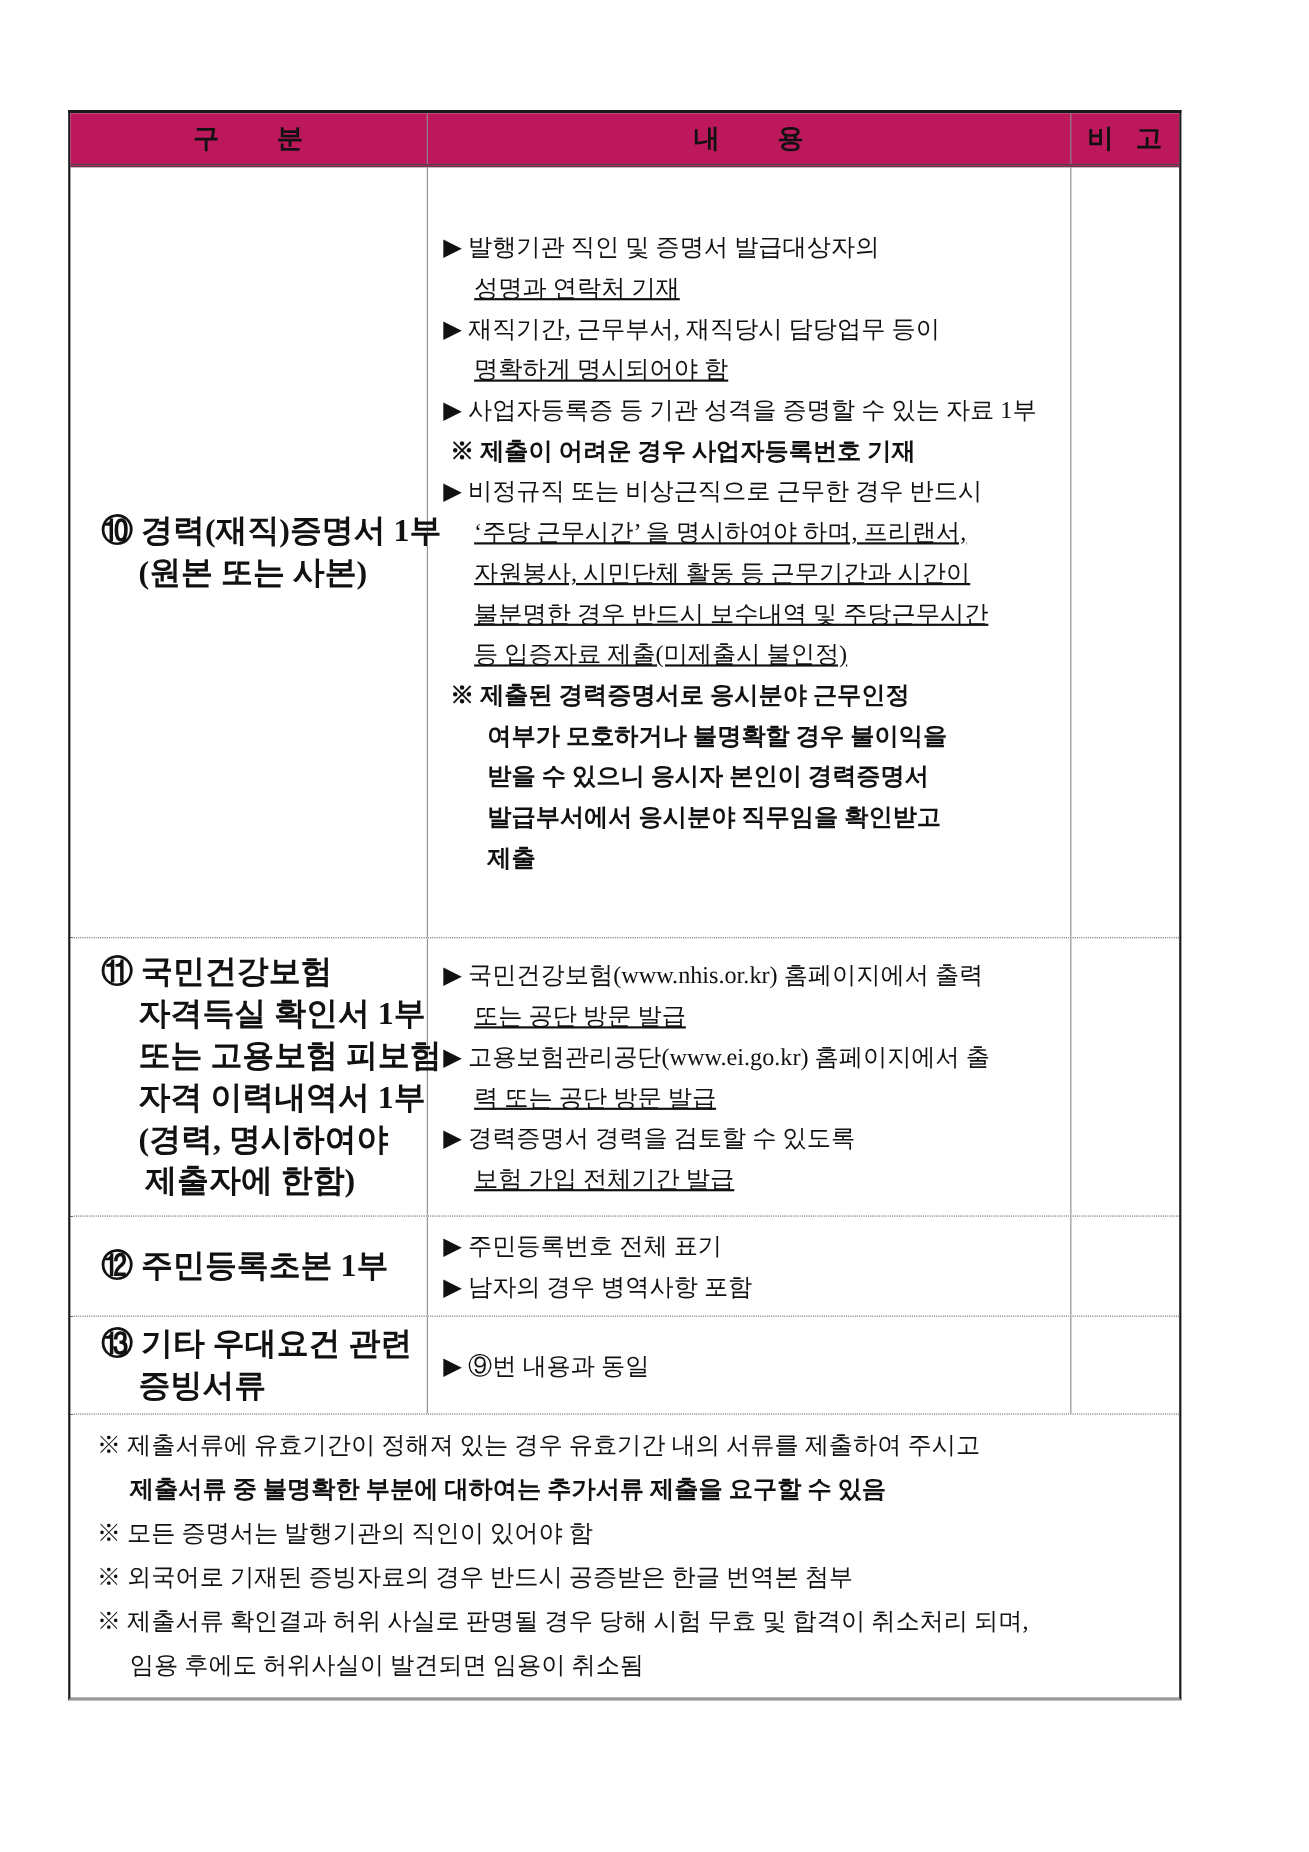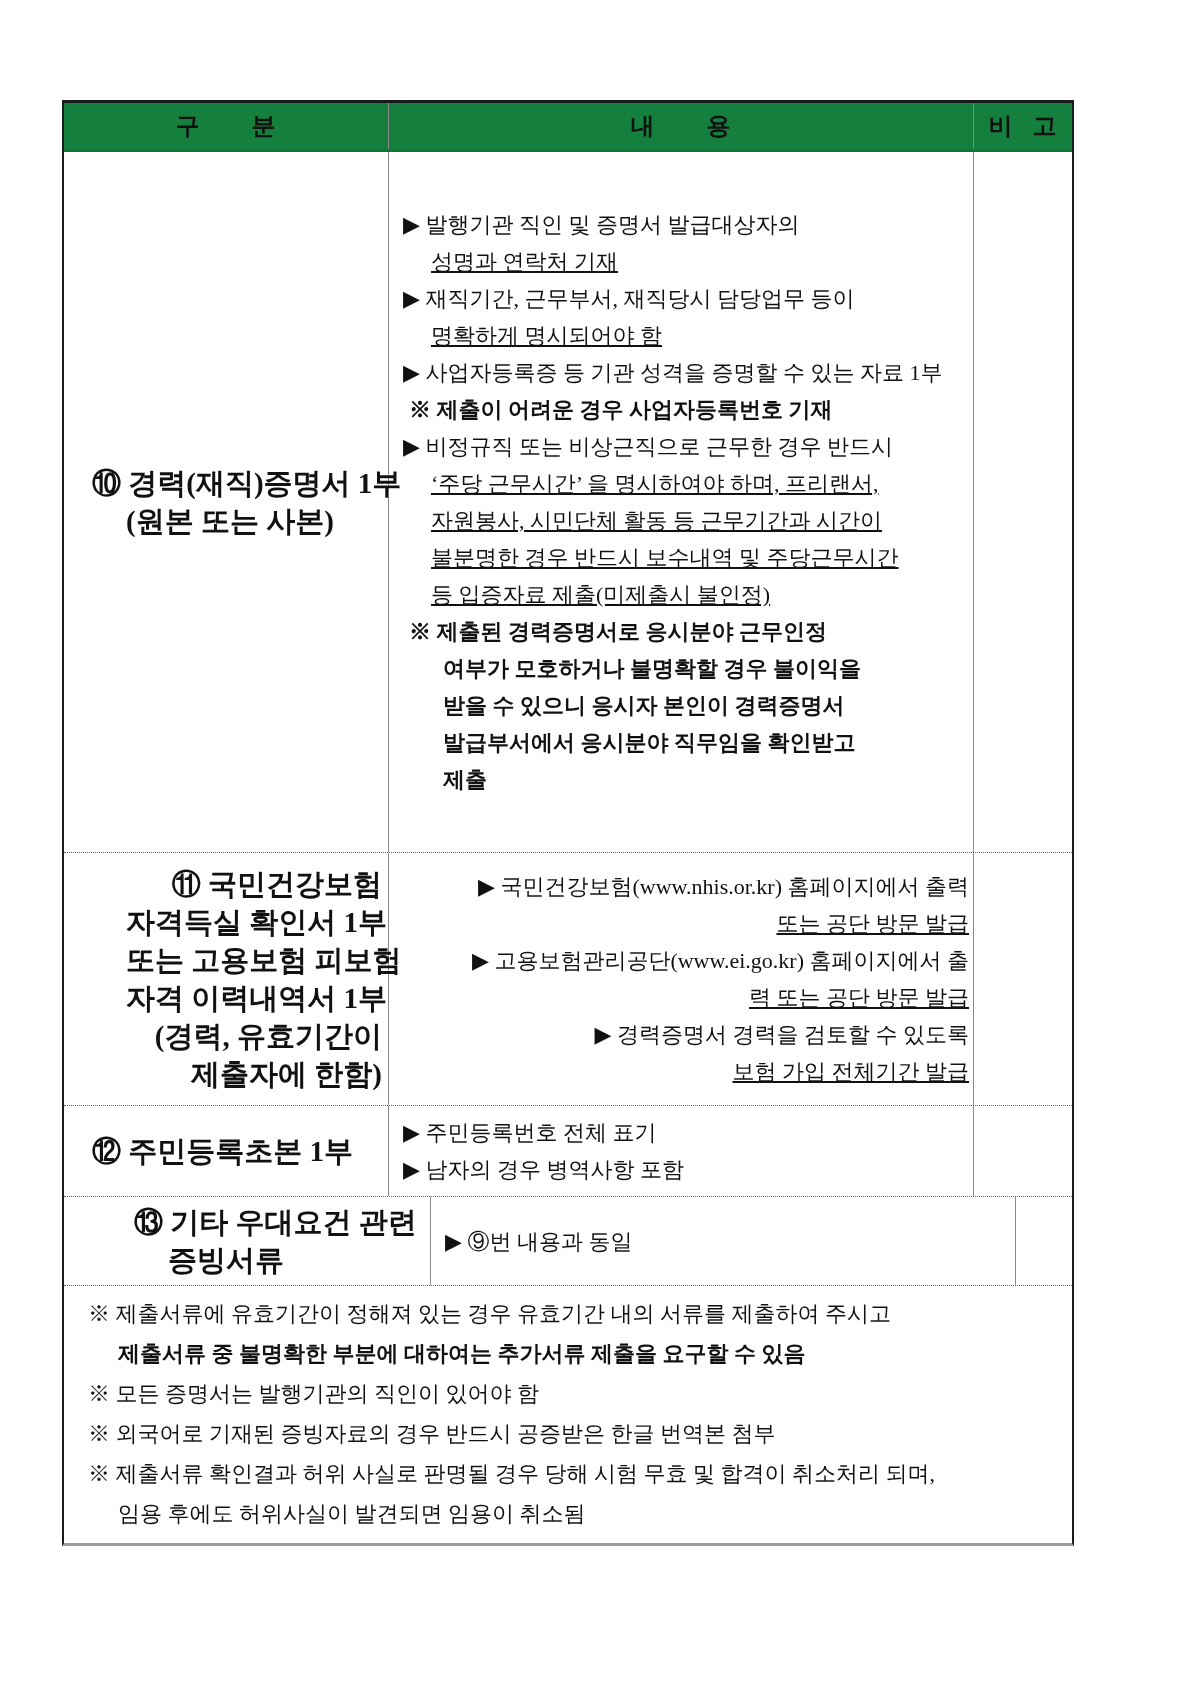--- a/index.html
+++ b/index.html
@@ -10,40 +10,40 @@
   }
   .doc-table{
     position:absolute;left:62px;top:100px;width:1008px;
     border-left:2px solid #1a1a1a;border-right:2px solid #1a1a1a;
     border-top:3px solid #1a1a1a;border-bottom:3px solid #9a9a9a;
     box-sizing:content-box;
   }
   
   .thead{
     display:grid;grid-template-columns:325px 585px 98px;
-    background:#15803d;border-bottom:3px double #4a4a4a;
+    background:#be185d;border-bottom:3px double #4a4a4a;
   }
   .th{
     height:46px;display:flex;align-items:center;justify-content:center;
     font-size:24px;font-weight:bold;letter-spacing:1px;
   }
   .th.w{word-spacing:44px;}
   .th.n{word-spacing:12px;}
   .th:not(:last-child){border-right:1px solid #8a8a8a;}
   
   .trow{
     display:grid;grid-template-columns:325px 585px 98px;
   }
   .trow + .trow{border-top:1px dotted #666;}
   .td{min-height:100%;}
   .td.col1,.td.col2{border-right:1px solid #8a8a8a;}
   .trow.r0{min-height:700px;}
-  .trow.r1{min-height:252px;text-align:right;}
+  .trow.r1{min-height:252px;}
   .trow.r2{min-height:90px;}
-  .trow.r3{min-height:88px;padding-left:42px;}
+  .trow.r3{min-height:88px;}
   .label-cell{
     display:flex;flex-direction:column;justify-content:center;
     font-size:29px;font-weight:bold;line-height:38px;
     padding:6px 6px 6px 28px;box-sizing:border-box;
   }
   .content-cell{
     display:flex;flex-direction:column;justify-content:center;
     font-size:22px;line-height:37px;
     padding:8px 4px 8px 14px;box-sizing:border-box;
   }
@@ -101,21 +101,21 @@
           <div class="l c-note-cont">제출</div>
         </div>
         <div class="td col3"></div>
       </div>
       <div class="trow r1">
         <div class="td col1 label-cell">
           <div class="l">⑪ 국민건강보험</div>
           <div class="l lab-cont">자격득실 확인서 1부</div>
           <div class="l lab-cont">또는 고용보험 피보험</div>
           <div class="l lab-cont">자격 이력내역서 1부</div>
-          <div class="l lab-cont">(경력, 유효기간이</div>
+          <div class="l lab-cont">(경력, 명시하여야</div>
           <div class="l lab-cont2">제출자에 한함)</div>
         </div>
         <div class="td col2 content-cell">
           <div class="l c-bullet">▶ 국민건강보험(www.nhis.or.kr) 홈페이지에서 출력</div>
           <div class="l c-cont">또는 공단 방문 발급</div>
           <div class="l c-bullet">▶ 고용보험관리공단(www.ei.go.kr) 홈페이지에서 출</div>
           <div class="l c-cont">력 또는 공단 방문 발급</div>
           <div class="l c-bullet">▶ 경력증명서 경력을 검토할 수 있도록</div>
           <div class="l c-cont">보험 가입 전체기간 발급</div>
         </div>

